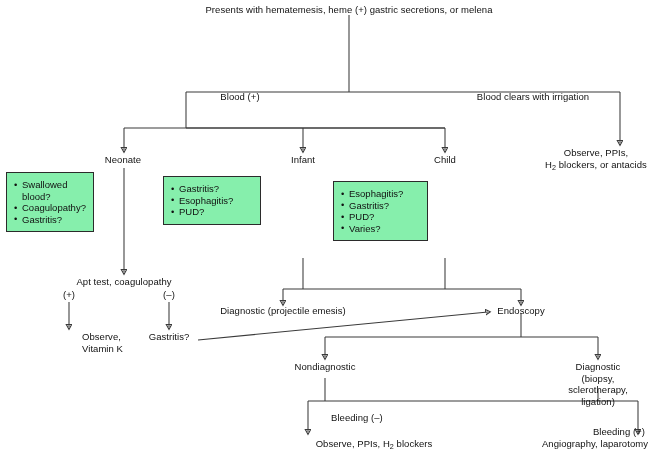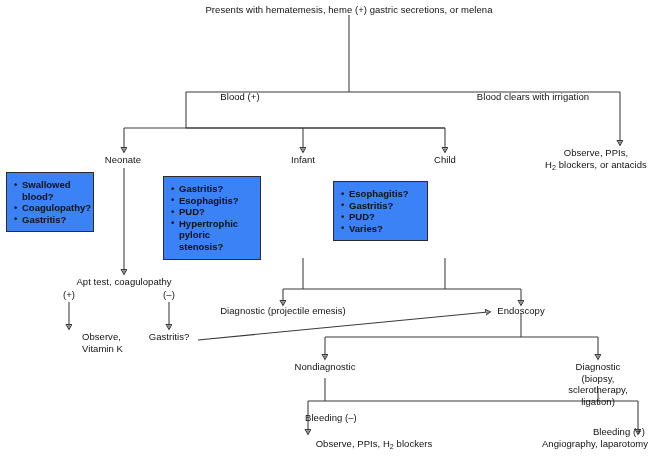--- a/index.html
+++ b/index.html
@@ -32,25 +32,24 @@
   .lbl.right { transform: translateX(-100%); text-align: right; }
   .multiline { white-space: pre-line; }
   sub {
     font-size: 7.2px;
     vertical-align: baseline;
     position: relative;
     top: 2px;
   }
   .gbox {
     position: absolute;
-    background: #3b82f6;
+    background: #86efac;
     border: 1.6px solid #2b2b2b;
     box-sizing: border-box;
     padding: 6px 19px 6px 7px;
-    font-weight: bold;
   }
   .gbox ul {
     margin: 0;
     padding: 0;
     list-style: none;
   }
   .gbox li {
     font-size: 9.5px;
     line-height: 11.6px;
     color: #111111;
@@ -154,22 +153,20 @@
       <li>Coagulopathy?</li>
       <li>Gastritis?</li>
     </ul>
   </div>
 
   <div class="gbox" style="left:163px; top:176px; width:98px;">
     <ul>
       <li>Gastritis?</li>
       <li>Esophagitis?</li>
       <li>PUD?</li>
-      <li>Hypertrophic
-pyloric stenosis?</li>
     </ul>
   </div>
 
   <div class="gbox" style="left:333px; top:181px; width:95px;">
     <ul>
       <li>Esophagitis?</li>
       <li>Gastritis?</li>
       <li>PUD?</li>
       <li>Varies?</li>
     </ul>
@@ -188,21 +185,21 @@
 
   <div class="lbl ctr" style="left:283px; top:305px;">Diagnostic (projectile emesis)</div>
 
   <div class="lbl ctr" style="left:521px; top:305px;">Endoscopy</div>
 
   <div class="lbl ctr" style="left:325px; top:361px;">Nondiagnostic</div>
 
   <div class="lbl ctr multiline" style="left:598px; top:361px;">Diagnostic
 (biopsy, sclerotherapy, ligation)</div>
 
-  <div class="lbl left" style="left:305px; top:412px;">Bleeding (–)</div>
+  <div class="lbl left" style="left:331px; top:412px;">Bleeding (–)</div>
 
   <div class="lbl right" style="left:645px; top:412px;margin-top:14px;">Bleeding (+)</div>
 
   <div class="lbl ctr" style="left:374px; top:438px;">
     <span>Observe, PPIs, H</span><sub>2</sub><span> blockers</span>
   </div>
 
   <div class="lbl right" style="left:648px; top:438px;">Angiography, laparotomy</div>
 
 </div>

